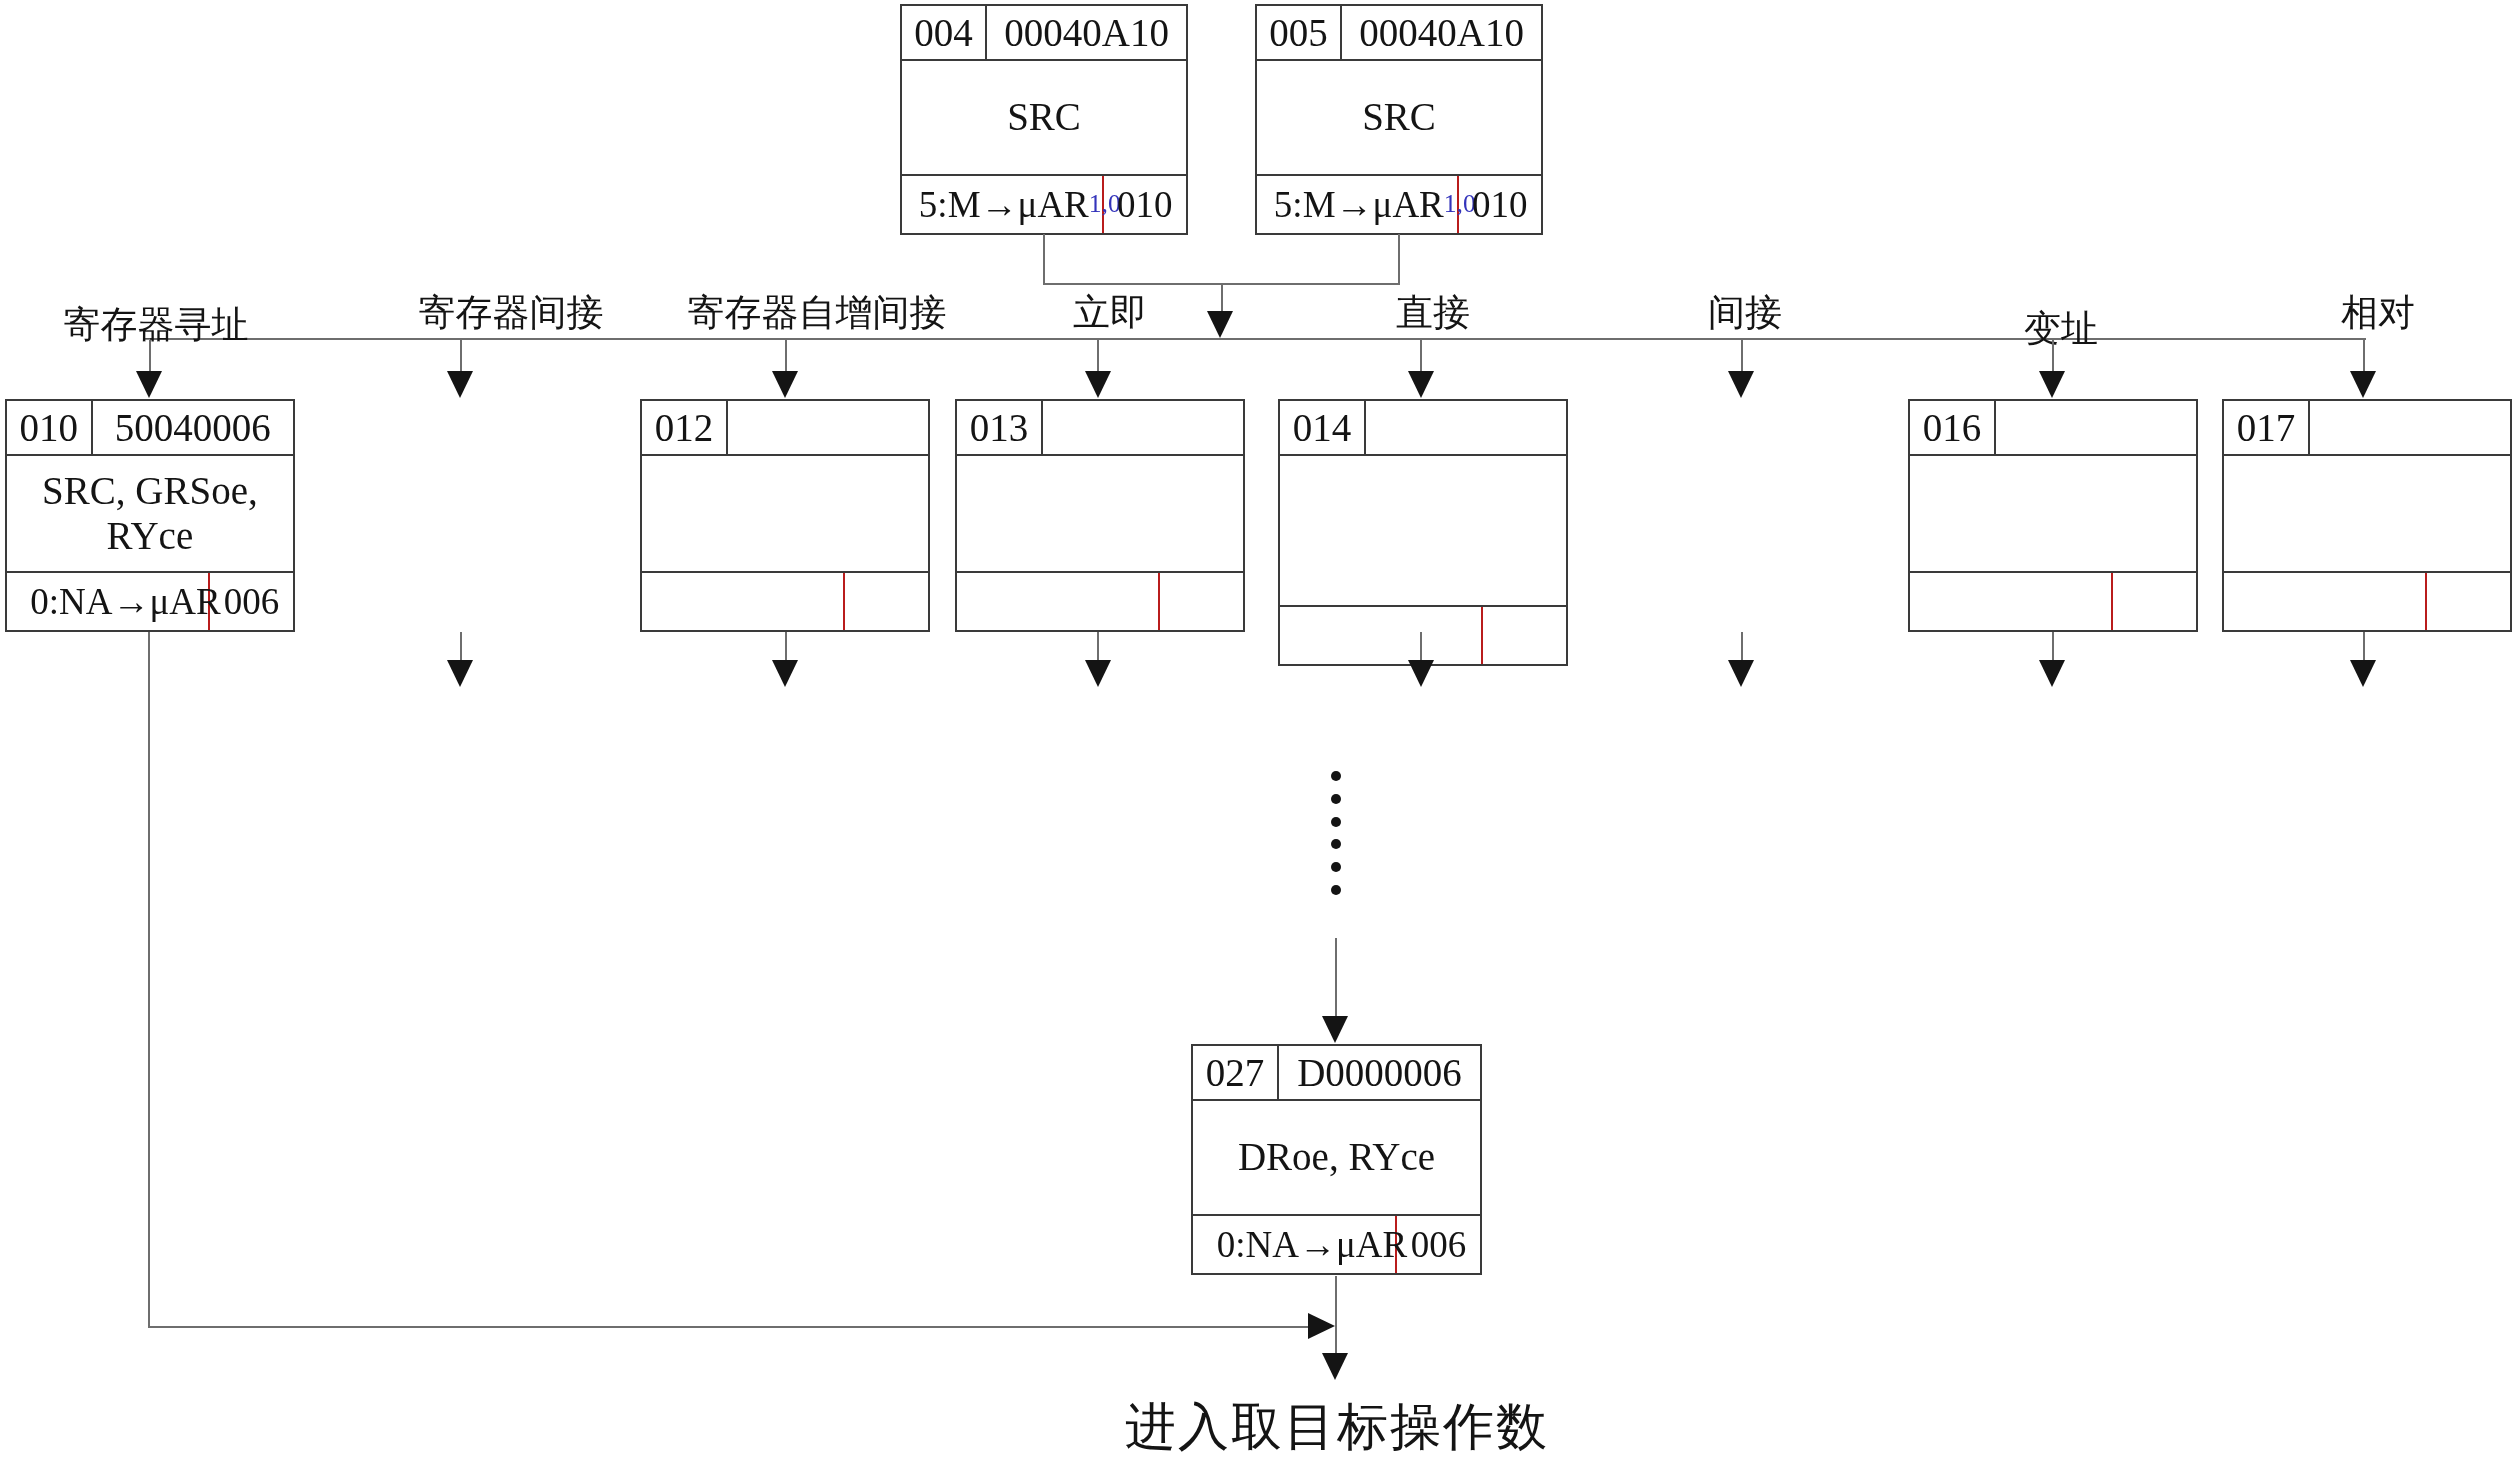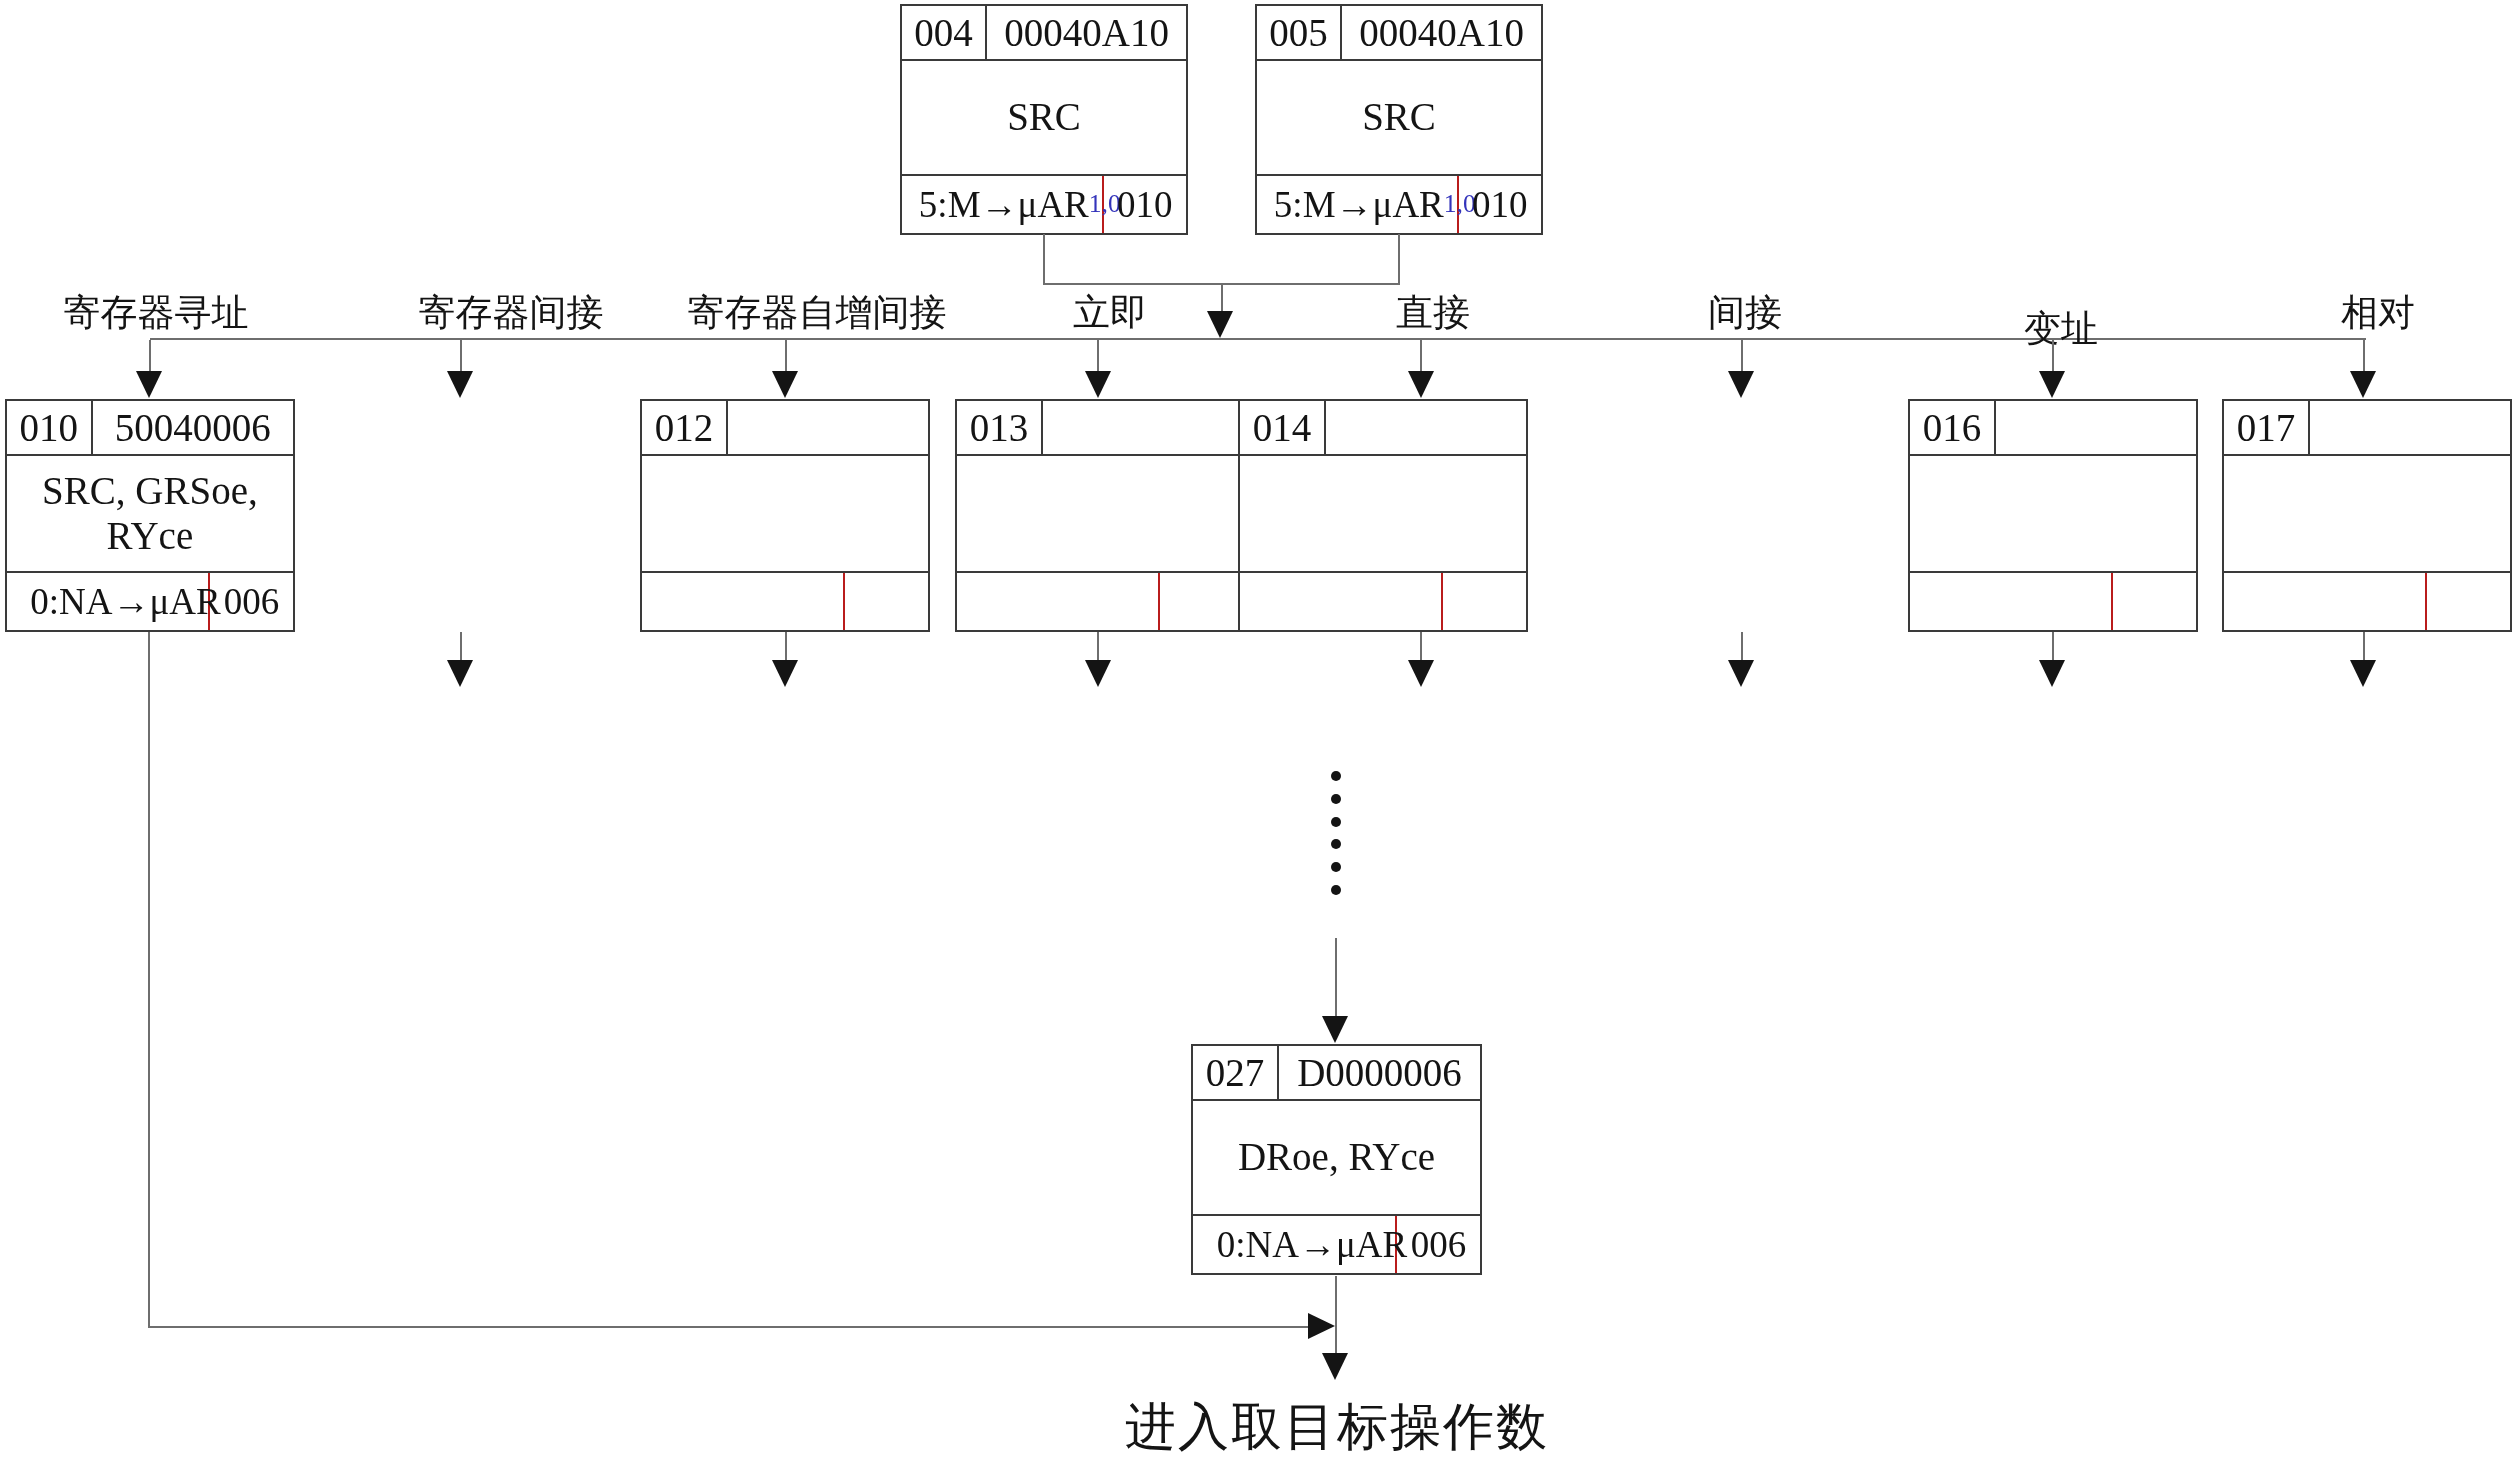--- a/index.html
+++ b/index.html
@@ -73,21 +73,21 @@
   </div>
 
   <div class="vline" style="left:1043px;top:234px;height:50px"></div>
   <div class="vline" style="left:1398px;top:234px;height:50px"></div>
   <div class="hline" style="left:1043px;top:283px;width:357px"></div>
   <div class="vline" style="left:1221px;top:285px;height:28.6px"></div>
   <div class="arr-down" style="left:1207px;top:311px"></div>
 
   <div class="hline" style="left:150px;top:338px;width:2216px"></div>
 
-  <div class="mode-label" style="left:156px;top:288px">寄存器寻址</div>
+  <div class="mode-label" style="left:156px;top:300px">寄存器寻址</div>
   <div class="mode-label" style="left:511px;top:288px">寄存器间接</div>
   <div class="mode-label" style="left:817px;top:288px">寄存器自增间接</div>
   <div class="mode-label" style="left:1110px;top:288px">立即</div>
   <div class="mode-label" style="left:1433px;top:288px">直接</div>
   <div class="mode-label" style="left:1745px;top:288px">间接</div>
   <div class="mode-label" style="left:2061px;top:304px">变址</div>
   <div class="mode-label" style="left:2378px;top:288px">相对</div>
 
   <div class="vline" style="left:149px;top:340px;height:32.5px"></div>
   <div class="arr-down" style="left:136px;top:371px"></div>
@@ -136,21 +136,21 @@
       <div class="ib-id">013</div>
       <div class="ib-val"></div>
     </div>
     <div class="ib-body"></div>
     <div class="ib-foot">
       <div class="ib-op"></div>
       <div class="ib-next"></div>
     </div>
   </div>
 
-  <div class="ibox" style="left:1238px;top:399px;width:290px;height:233px">
+  <div class="ibox" style="left:1278px;top:399px;width:290px;height:267px">
     <div class="ib-head">
       <div class="ib-id">014</div>
       <div class="ib-val"></div>
     </div>
     <div class="ib-body"></div>
     <div class="ib-foot">
       <div class="ib-op"></div>
       <div class="ib-next"></div>
     </div>
   </div>

